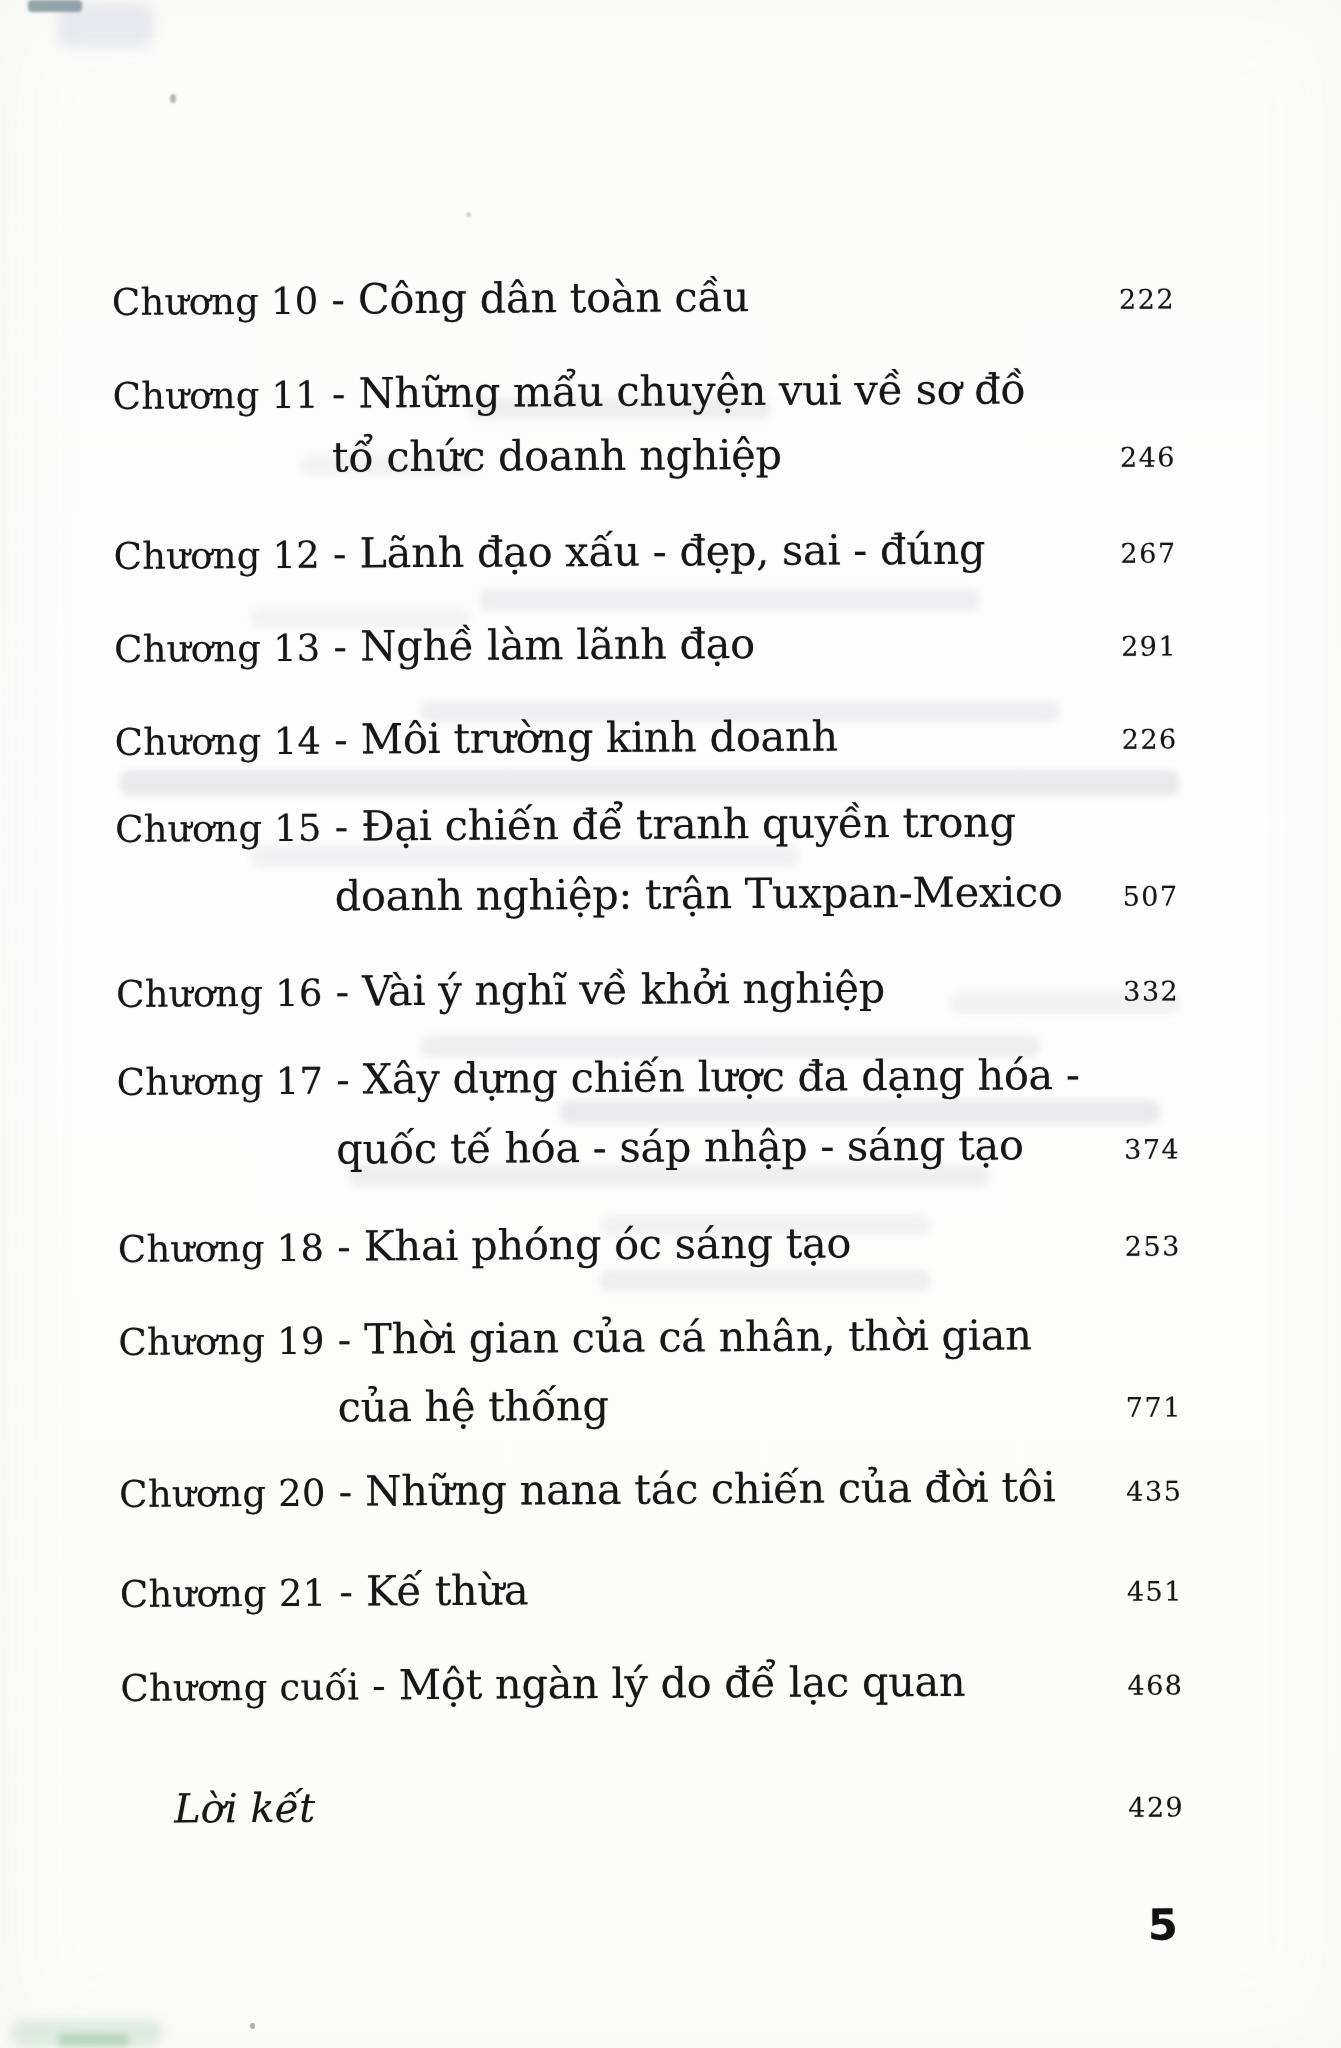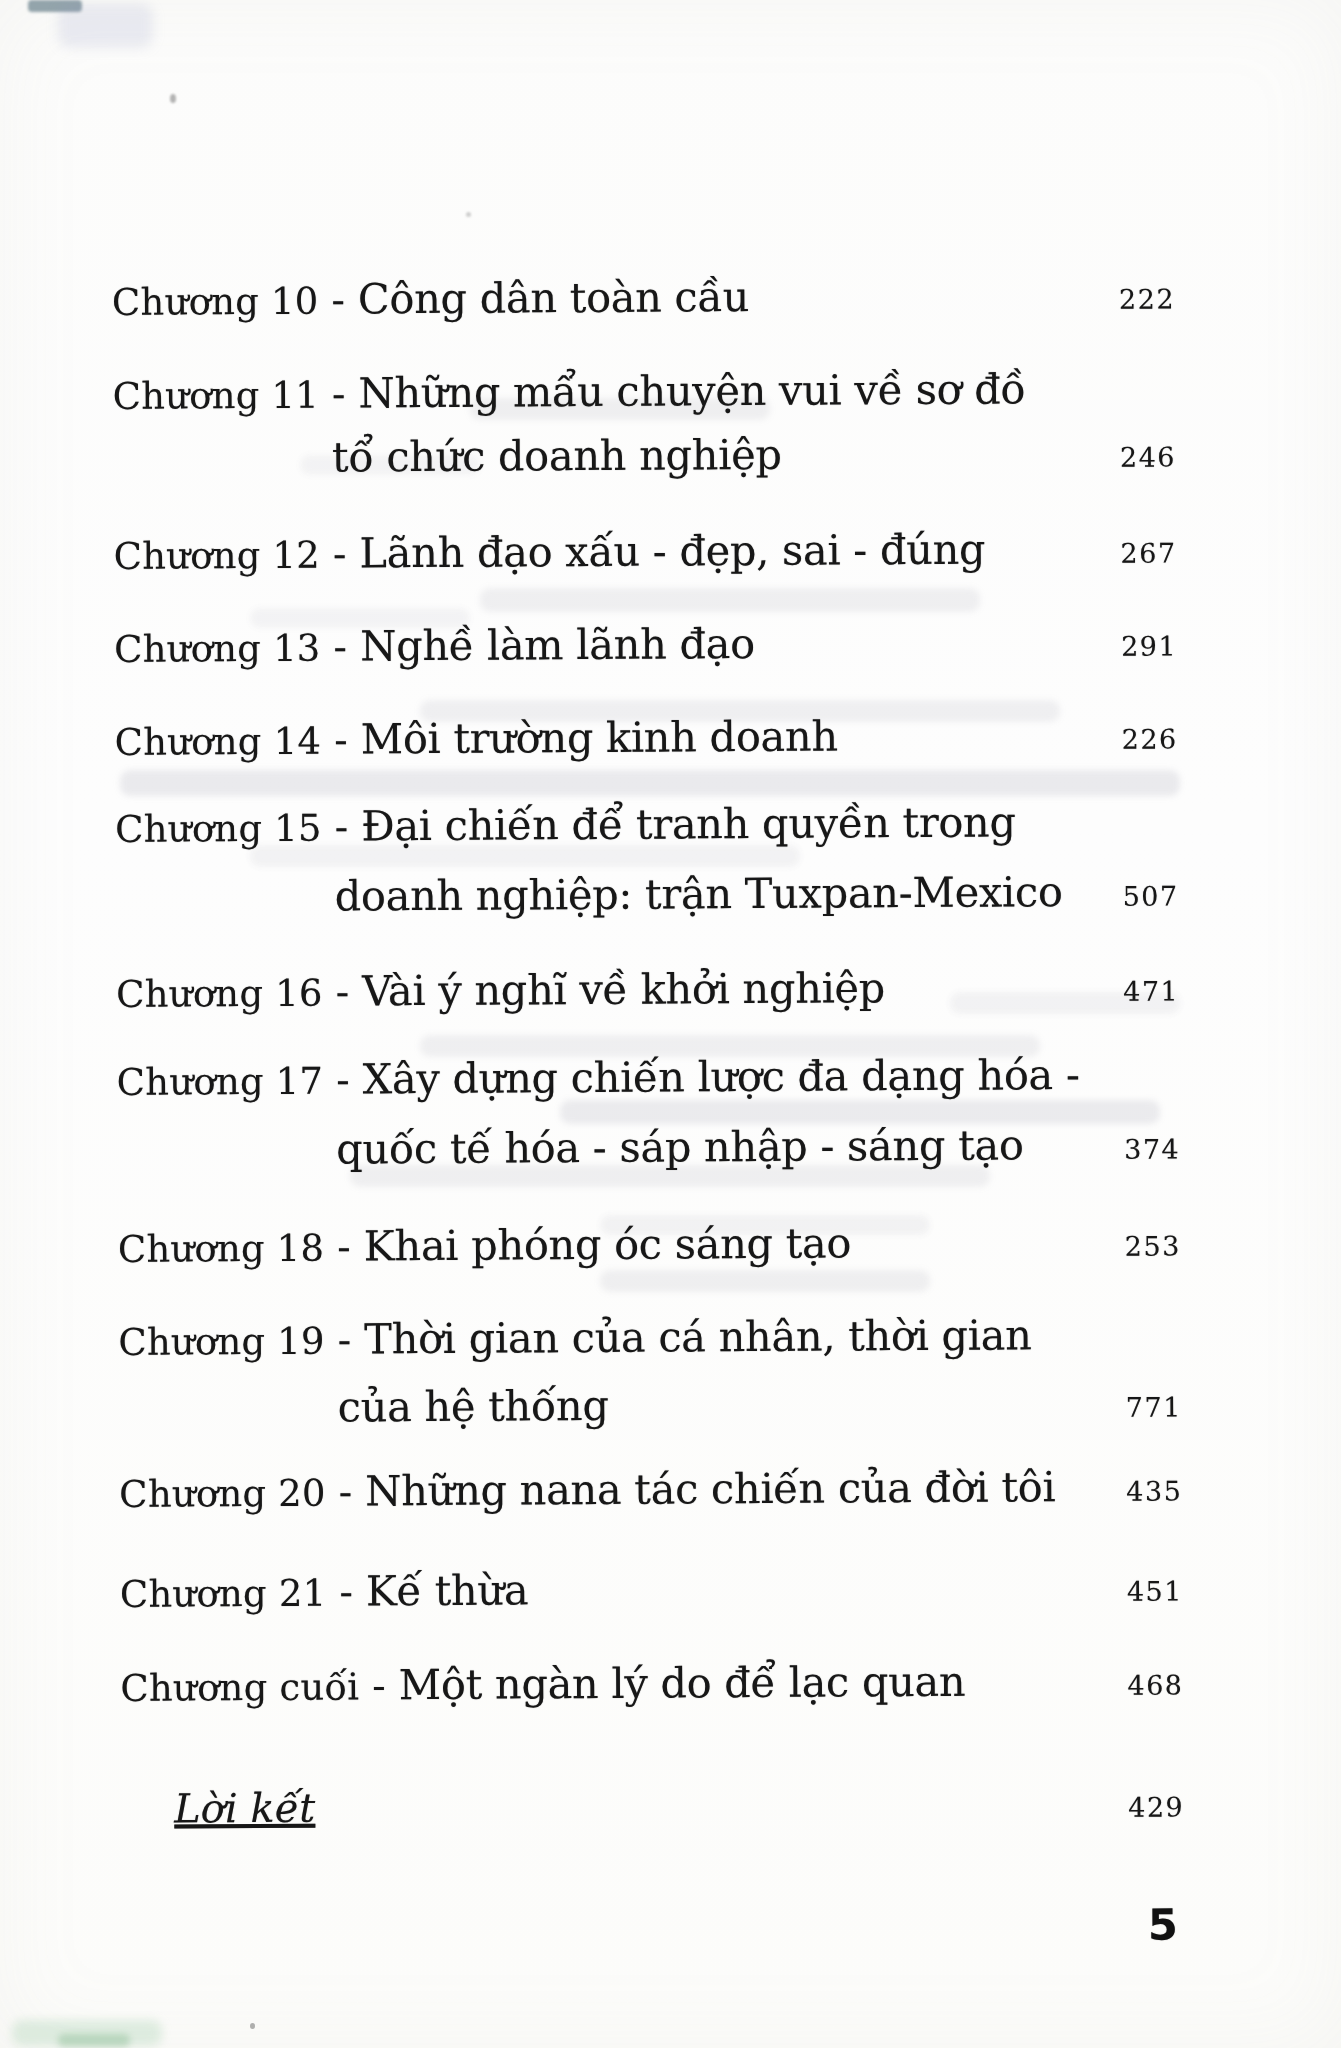--- a/index.html
+++ b/index.html
@@ -24,21 +24,21 @@
     display:flex;align-items:baseline;white-space:nowrap;
     line-height:1.3;
     text-shadow:0 0 1px rgba(25,25,25,0.45);
   }
   .lbl{font-size:37px;letter-spacing:0.2px;}
   .dash{font-size:40px;margin:0 13px;}
   .ttl{font-size:41.5px;letter-spacing:-0.3px;}
   .num{margin-left:auto;font-size:27px;letter-spacing:1.5px;}
   .cont{left:331px;}
   .loiket{left:165px;}
-  .loiket .ttl{font-style:italic;font-size:40px;letter-spacing:0;text-decoration:underline;}
+  .loiket .ttl{font-style:italic;font-size:40px;letter-spacing:0;}
   .folio{
     position:absolute;left:1138px;top:1906px;
     font-family:"DejaVu Sans","Liberation Sans",sans-serif;
     font-weight:700;font-size:43px;color:#111;
     text-shadow:0 0 1px rgba(0,0,0,0.4);
   }
   
   .ghost{
     position:absolute;border-radius:10px;
     background:rgba(120,120,135,0.10);
@@ -127,21 +127,21 @@
     </div>
     <div class="line cont" style="top:871px">
       <span class="ttl">doanh nghiệp: trận Tuxpan-Mexico</span>
       <span class="num">507</span>
     </div>
 
     <div class="line" style="top:966px">
       <span class="lbl">Chương 16</span>
       <span class="dash">-</span>
       <span class="ttl">Vài ý nghĩ về khởi nghiệp</span>
-      <span class="num">471</span>
+      <span class="num">332</span>
     </div>
 
     <div class="line" style="top:1054px">
       <span class="lbl">Chương 17</span>
       <span class="dash">-</span>
       <span class="ttl">Xây dựng chiến lược đa dạng hóa -</span>
     </div>
     <div class="line cont" style="top:1124px">
       <span class="ttl">quốc tế hóa - sáp nhập - sáng tạo</span>
       <span class="num">374</span>

